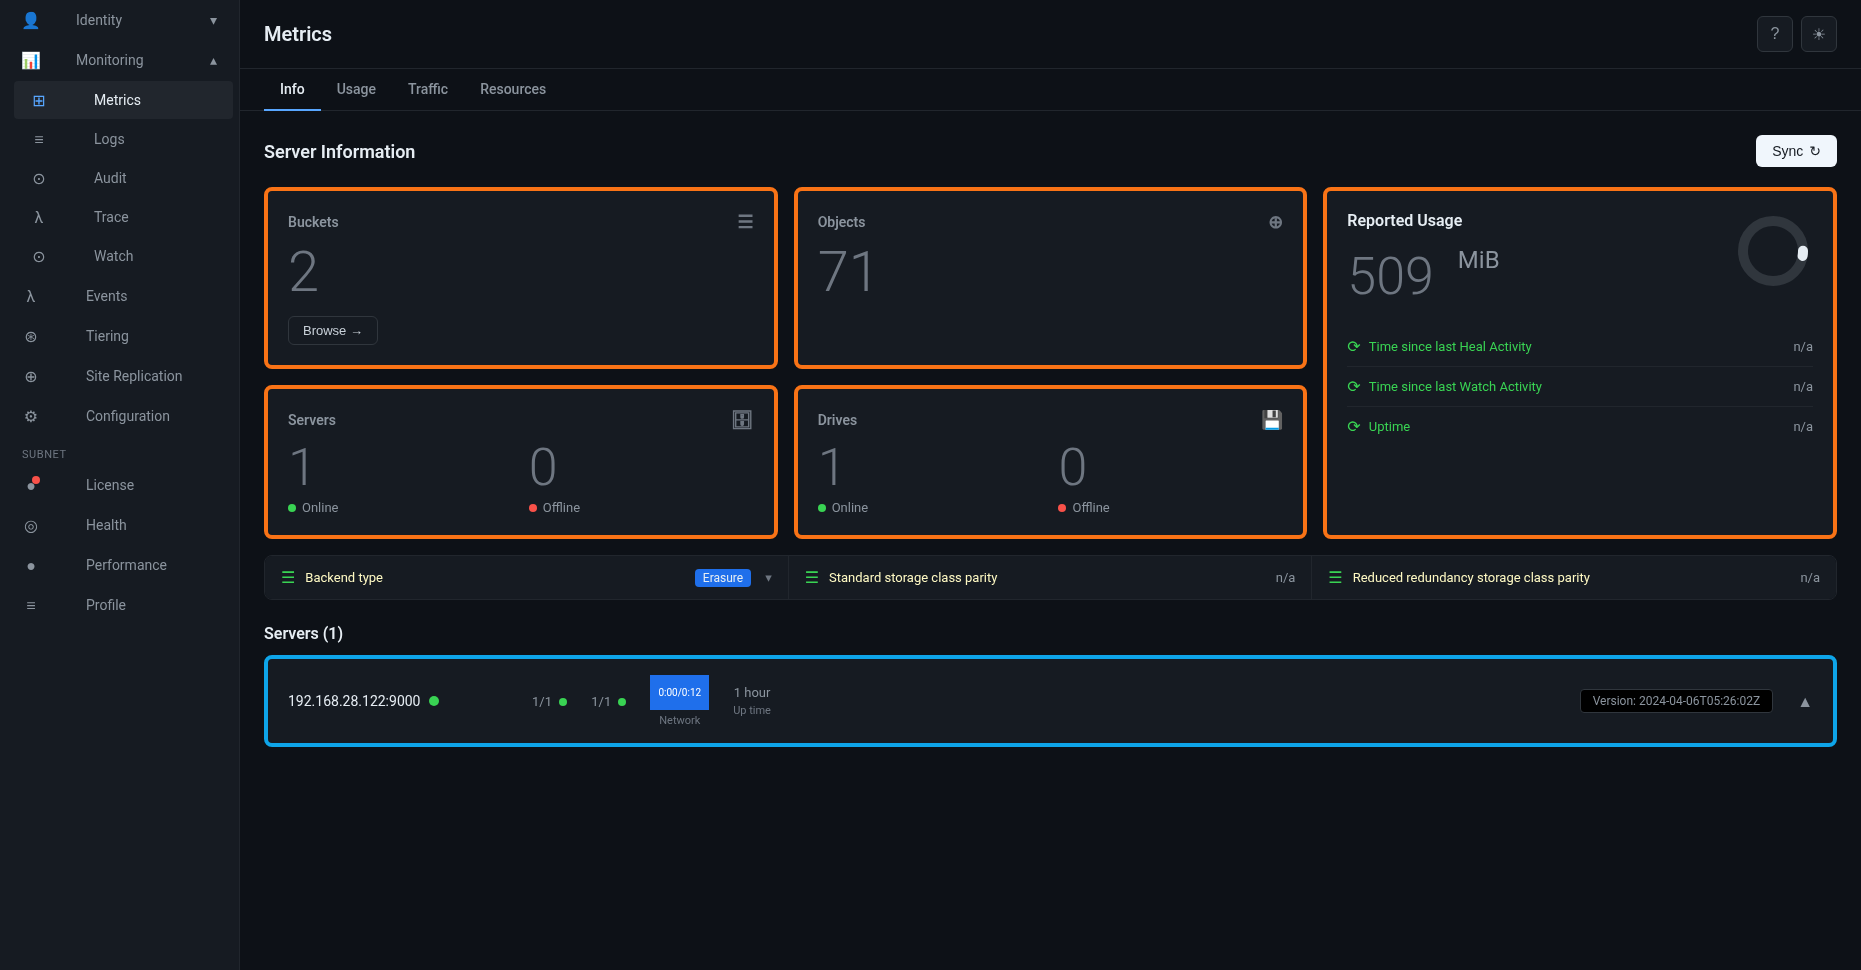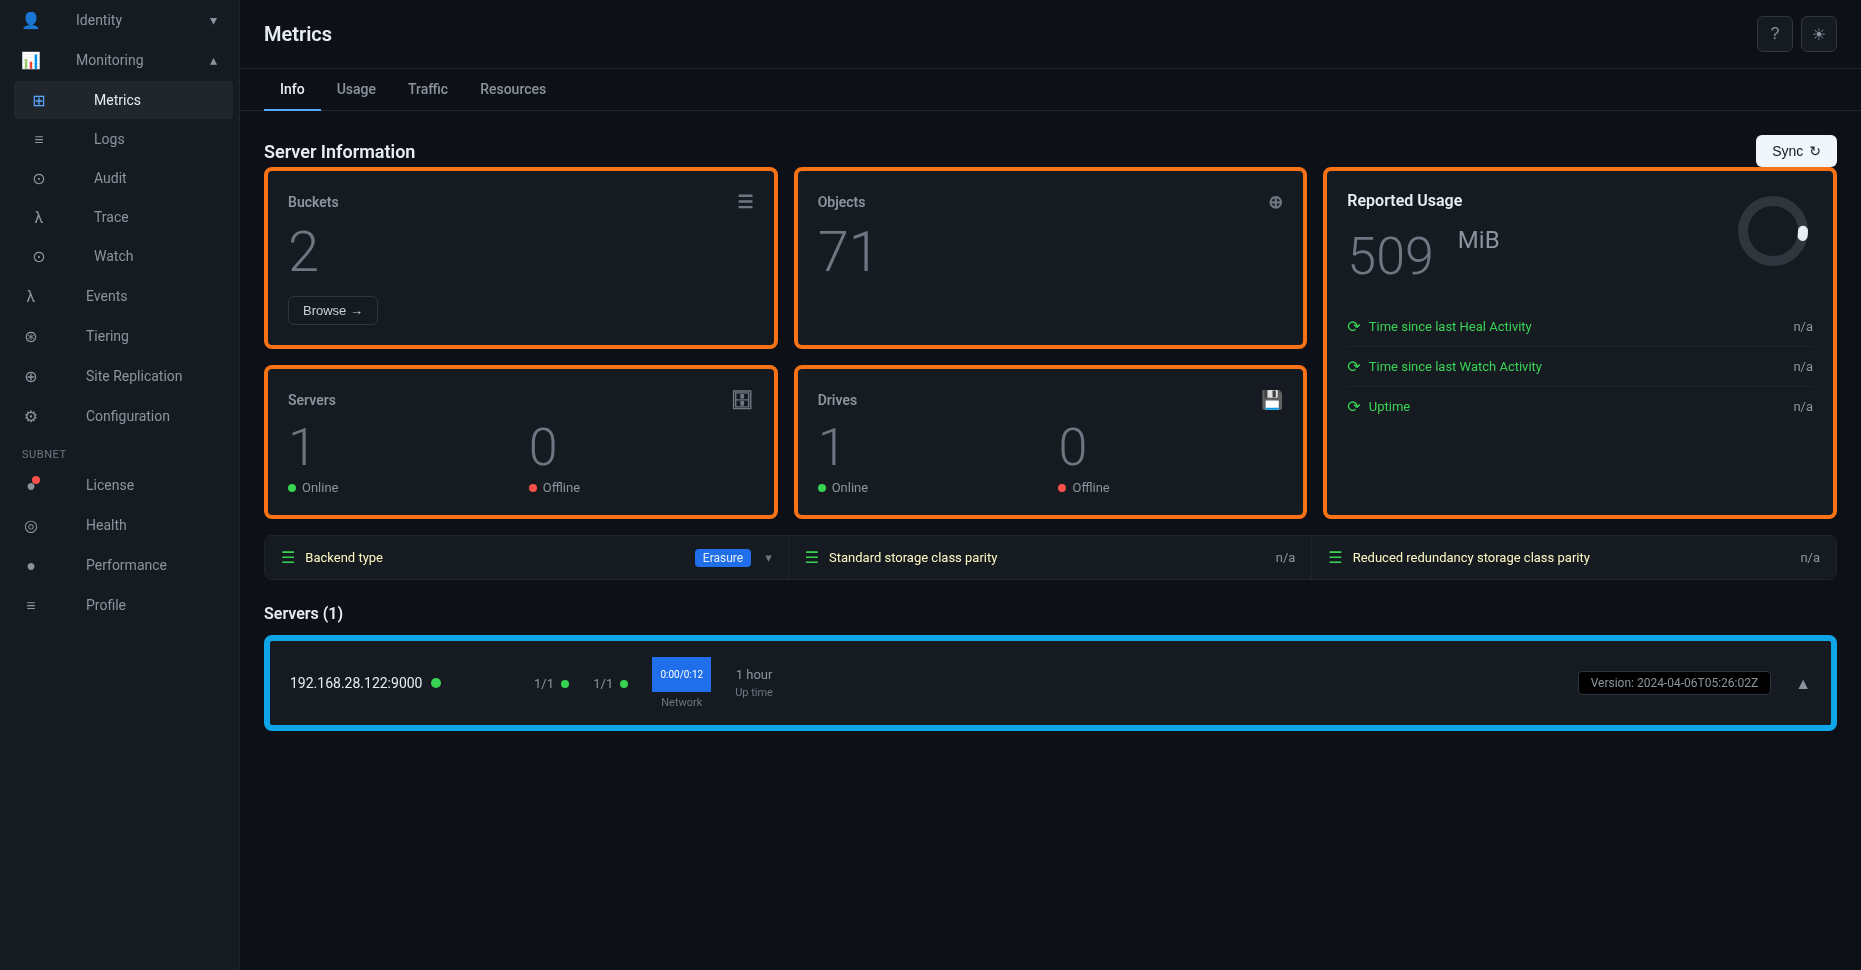--- a/index.html
+++ b/index.html
@@ -146,20 +146,21 @@
     
     .content {
       padding: 24px;
       flex: 1;
     }
 
     .section-header {
       display: flex;
       align-items: center;
       justify-content: space-between;
+      margin-bottom: 20px;
     }
 
     .section-title {
       font-size: 18px;
       font-weight: 600;
       color: #e6edf3;
     }
 
     .sync-btn {
       display: flex;
@@ -365,21 +366,21 @@
     
     .servers-section-title {
       font-size: 16px;
       font-weight: 600;
       color: #e6edf3;
       margin-bottom: 12px;
     }
 
     .server-row {
       background: #161b22;
-      border: 6px solid #0ea5e9;
+      border: 4px solid #0ea5e9;
       border-radius: 8px;
       padding: 16px 20px;
       display: flex;
       align-items: center;
       gap: 24px;
     }
 
     .server-address {
       display: flex;
       align-items: center;

